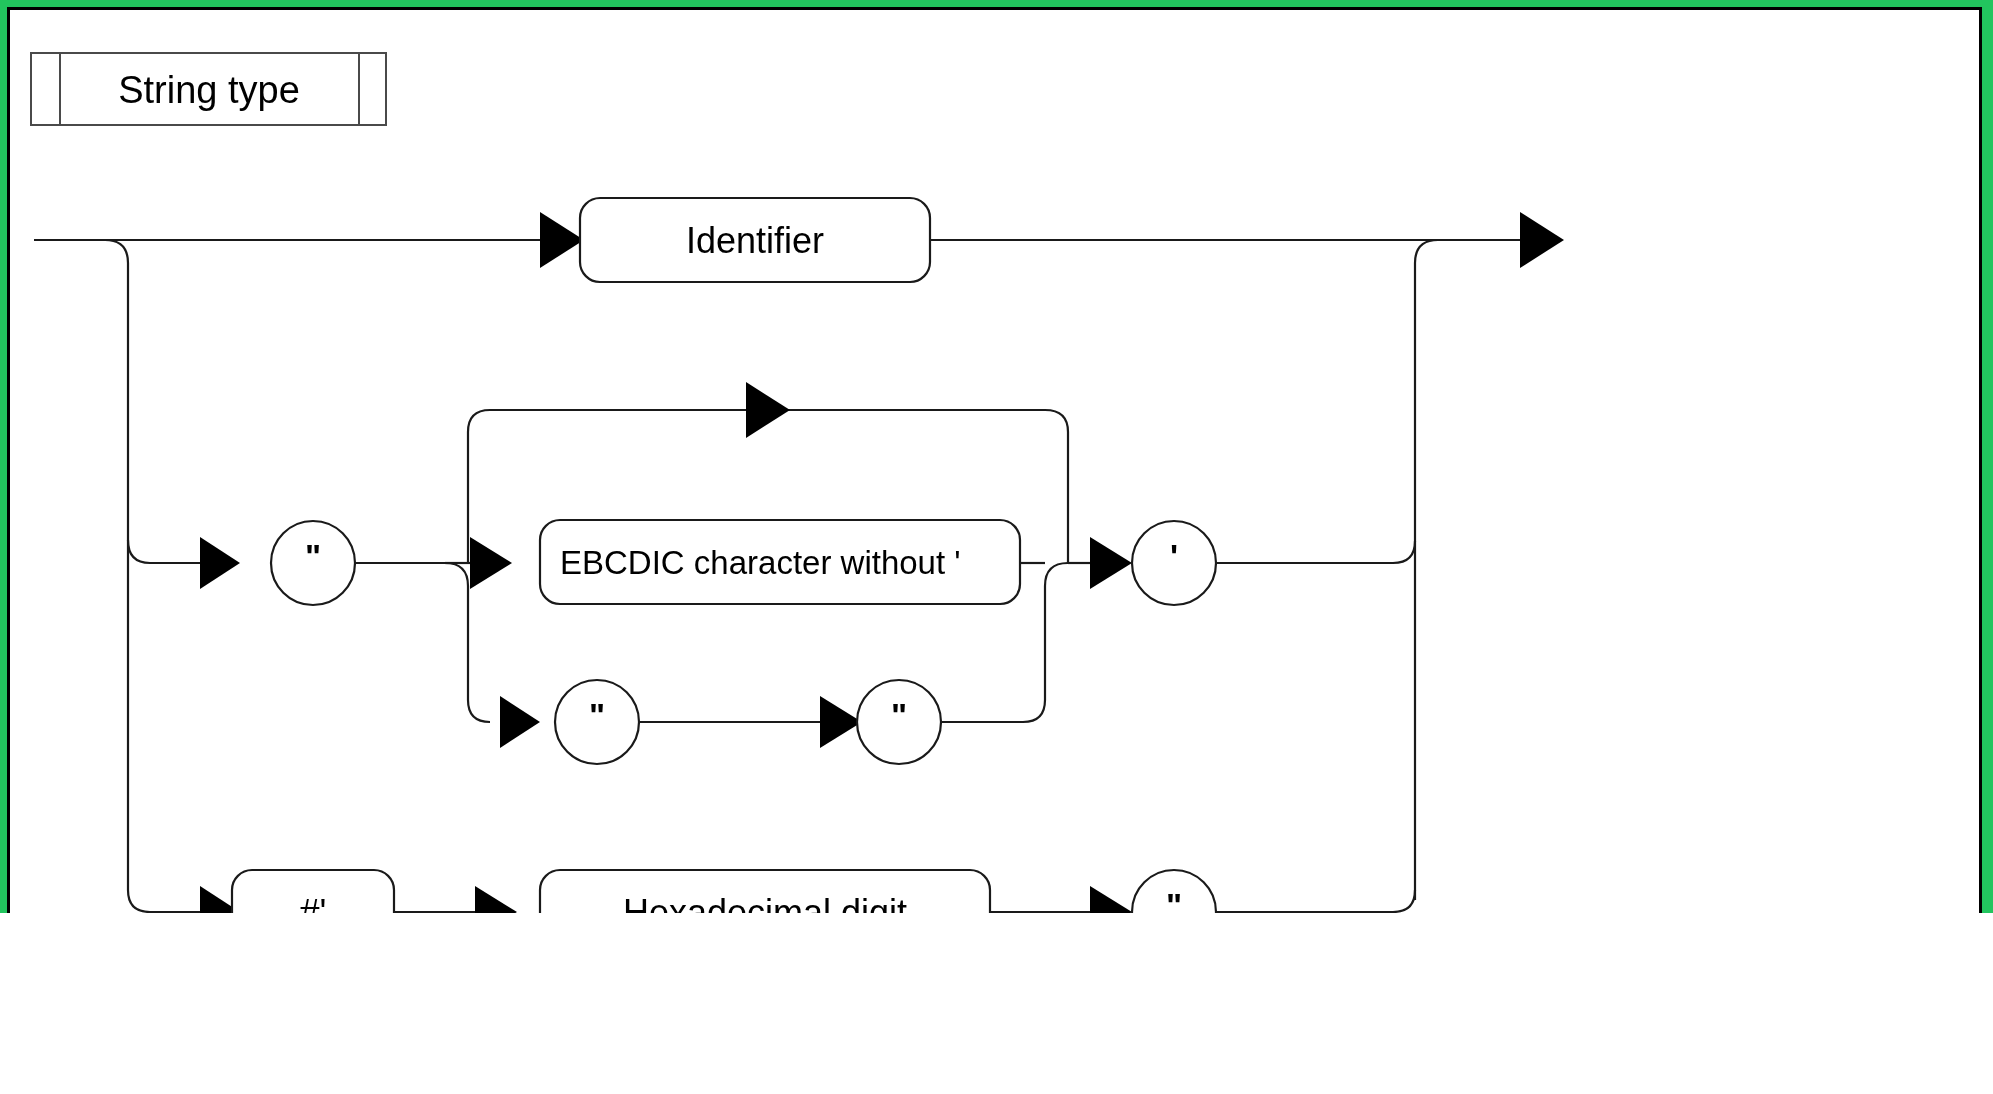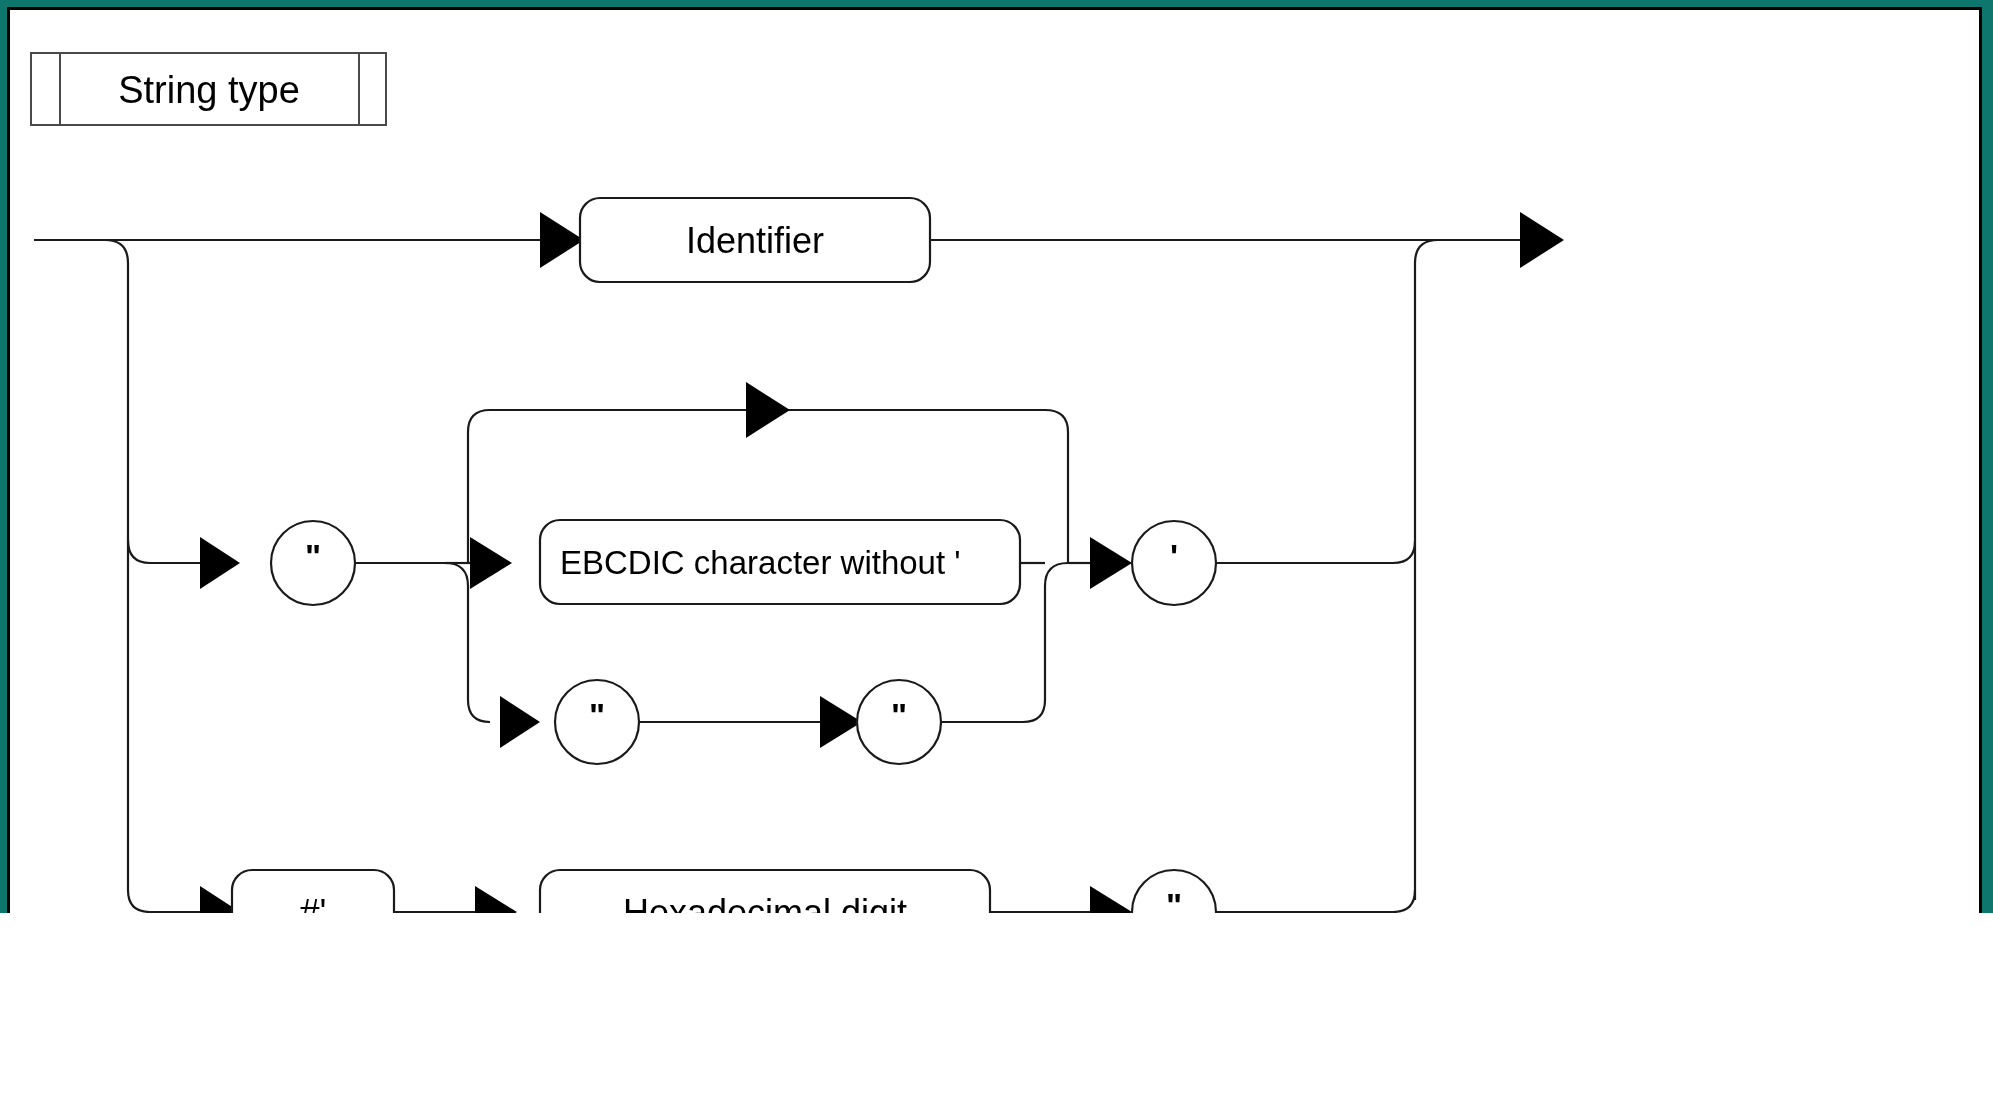--- a/index.html
+++ b/index.html
@@ -8,21 +8,21 @@
     padding: 0;
     background: #ffffff;
   }
   body {
     font-family: "Liberation Sans", sans-serif;
   }
   #diagram-root {
     position: relative;
     width: 1993px;
     height: 913px;
-    background: #0f766e;
+    background: #22c55e;
     overflow: hidden;
   }
   .outer-frame {
     position: absolute;
     left: 7px;
     top: 7px;
     width: 1975px;
     height: 1078px;
     border: 3px solid #000000;
     box-sizing: border-box;

